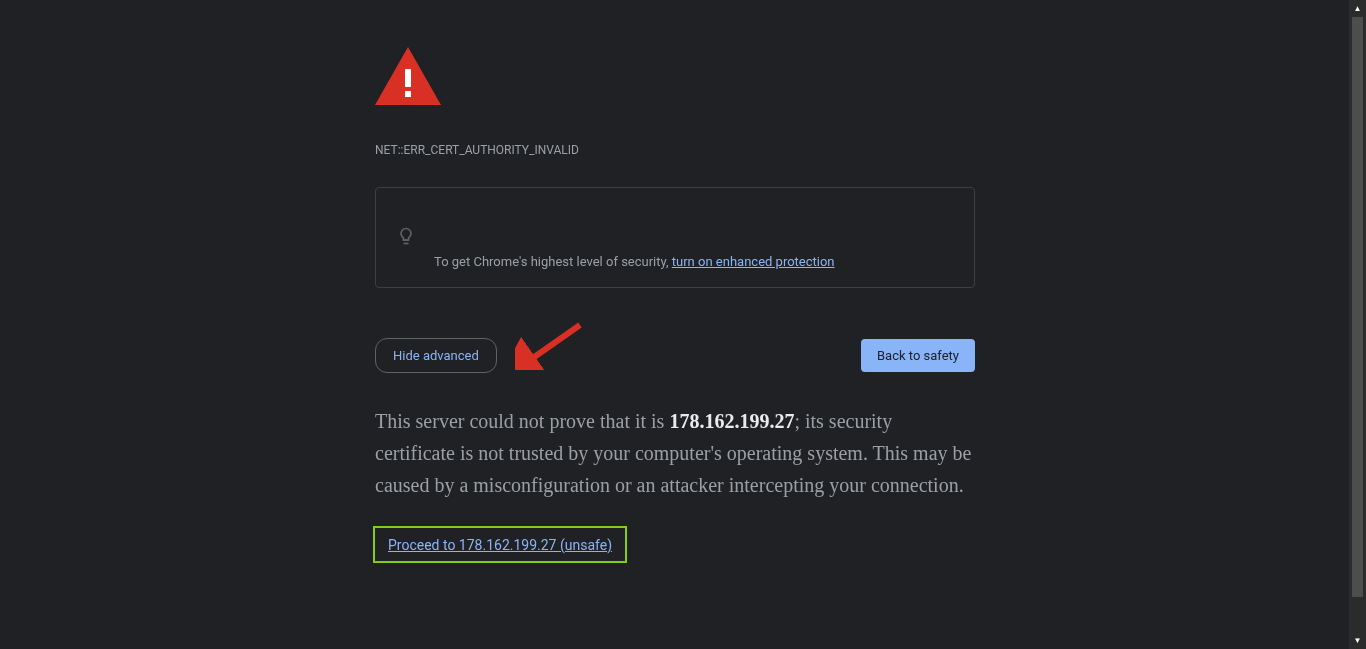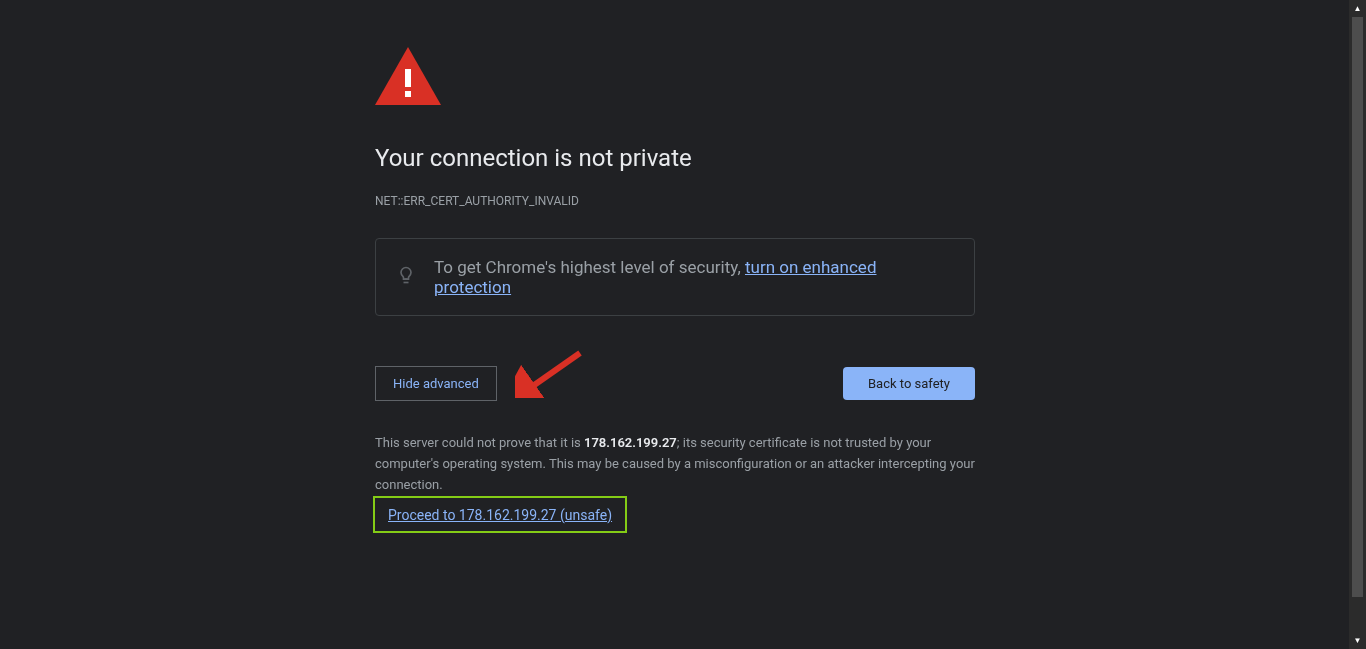--- a/index.html
+++ b/index.html
@@ -101,63 +101,66 @@
       display: flex;
       align-items: center;
       gap: 18px;
       margin-bottom: 50px;
     }
     .bulb-icon {
       flex-shrink: 0;
     }
     .protection-text {
       color: #9aa0a6;
-      font-size: 17px;
+      font-size: 13px;
+      margin-top: 48px;
     }
     .protection-text a {
       color: #8ab4f8;
       text-decoration: underline;
     }
     .button-row {
       display: flex;
       justify-content: space-between;
       align-items: center;
       margin-bottom: 28px;
       position: relative;
     }
     .hide-advanced-button {
       background-color: transparent;
       border: 1px solid #5f6368;
       color: #8ab4f8;
       font-size: 13px;
       padding: 9px 17px;
-      border-radius: 0;
+      border-radius: 12px;
       cursor: pointer;
       font-family: inherit;
     }
     .back-to-safety-button {
       background-color: #8ab4f8;
       border: none;
       color: #202124;
       font-size: 13px;
-      padding: 9px 25px;
+      padding: 9px 16px;
       border-radius: 4px;
       cursor: pointer;
       font-family: inherit;
     }
     .arrow-annotation {
       position: absolute;
       left: 140px;
       top: -18px;
     }
     .advanced-details {
       color: #9aa0a6;
-      font-size: 13px;
+      font-size: 20px;
       line-height: 1.6;
+      margin-bottom: 25px;
       margin-top: 32px;
+      font-family: Liberation Serif, serif;
     }
     .advanced-details strong {
       color: #e8eaed;
       font-weight: 600;
     }
     .proceed-box {
       border: 2px solid #84cc16;
       display: inline-block;
       padding: 7px 13px;
       margin-left: -2px;
@@ -174,21 +177,20 @@
 <div class="main-content">
 
   <div class="warning-icon">
     <svg width="66" height="58" viewBox="0 0 66 58">
       <polygon points="33,0 66,58 0,58" fill="#d93025"></polygon>
       <rect x="30" y="22" width="6" height="18" fill="#ffffff"></rect>
       <rect x="30" y="44" width="6" height="6" fill="#ffffff"></rect>
     </svg>
   </div>
 
-  <h1 class="page-title">Your connection is not private</h1>
 
 
   <div class="error-code">NET::ERR_CERT_AUTHORITY_INVALID</div>
 
   <div class="protection-box">
     <div class="bulb-icon">
       <svg width="20" height="20" viewBox="0 0 24 24" fill="none" stroke="#5f6368" stroke-width="2">
         <path d="M9 21h6"></path>
         <path d="M10 17h4"></path>
         <path d="M12 3a6 6 0 0 0-6 6c0 2.5 1.5 4 2.5 5 .5.5.5 1 .5 1.5V17h6v-1.5c0-.5 0-1 .5-1.5 1-1 2.5-2.5 2.5-5a6 6 0 0 0-6-6z"></path>

